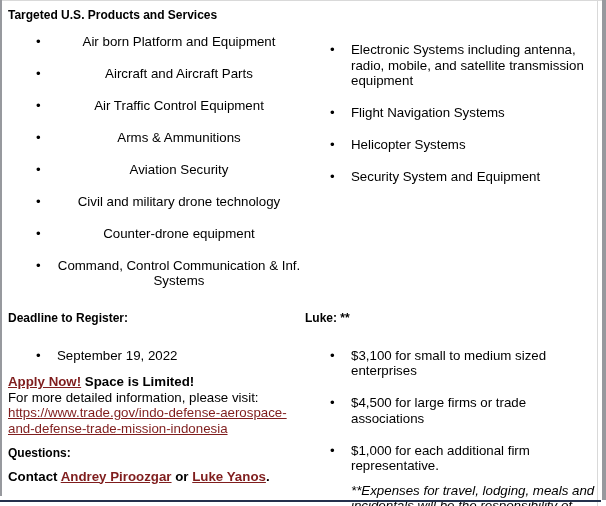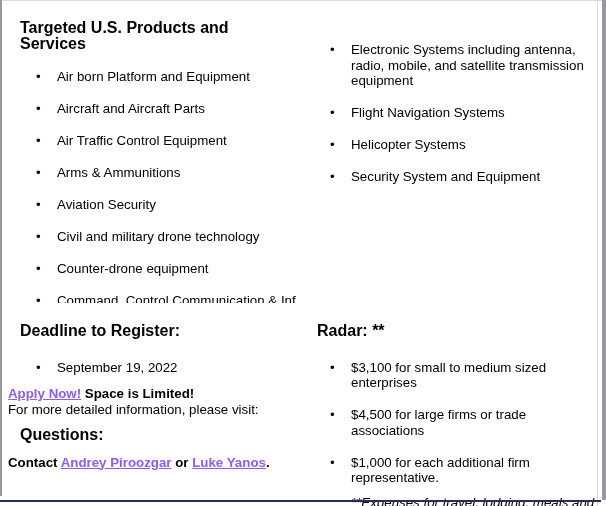--- a/index.html
+++ b/index.html
@@ -17,35 +17,35 @@
   .grid {
     position: absolute;
     inset: 0;
     display: grid;
     grid-template-columns: 303px 303px;
     grid-template-rows: 303px 203px;
   }
   .cell { padding: 8px 2px 0 8px; box-sizing: border-box; overflow: hidden; }
   .cell.rcol { padding-left: 2px; padding-right: 6px; }
 
-  h3 { margin: 12px; font-size: 16px; line-height: 15.5px; font-weight: bold; }
+  h3 { margin: 0; font-size: 12px; line-height: 15.5px; font-weight: bold; }
 
   ul.bullets { list-style: none; margin: 0; padding: 0 0 0 49px; }
   .rcol ul.bullets { padding-left: 46px; }
   ul.bullets li { position: relative; }
   ul.bullets li + li { margin-top: 16.5px; }
   ul.bullets li::before { content: "\2022"; position: absolute; left: -21px; top: 0; }
 
-  .products-left ul.bullets  { margin-top: 18px; }
+  .products-left ul.bullets  { margin-top: 10px; text-align: center; }
   .products-right ul.bullets { margin-top: 34px; }
   .row2 ul.bullets { margin-top: 21px; }
 
   .apply-block { margin-top: 11px; }
   .line { margin: 0; }
-  .link { color: #8b5cf6; text-decoration: underline; cursor: pointer; }
+  .link { color: #7f1d1d; text-decoration: underline; cursor: pointer; }
   .bold { font-weight: bold; }
   .url-line a { overflow-wrap: break-word; }
   .questions-heading { margin-top: 10px; }
   .contact-line { margin-top: 7px; font-weight: bold; }
 
   .cost-note {
     margin: 9px 0 0 46px;
     width: 252px;
     font-style: italic;
   }
@@ -87,27 +87,28 @@
     </section>
 
     <section class="cell row2">
       <h3>Deadline to Register:</h3>
       <ul class="bullets">
           <li>September 19, 2022</li>
         </ul>
       <div class="apply-block">
         <div class="line"><a class="link bold">Apply Now!</a><span class="bold"> Space is Limited!</span></div>
         <div class="line">For more detailed information, please visit:</div>
+        <div class="line url-line"><a class="link">https://www.trade.gov/indo-defense-aerospace-and-defense-trade-mission-indonesia</a></div>
       </div>
       <h3 class="questions-heading">Questions:</h3>
       <div class="contact-line"><span>Contact </span><a class="link">Andrey Piroozgar</a><span> or </span><a class="link">Luke Yanos</a><span>.</span></div>
     </section>
 
     <section class="cell rcol row2">
-      <h3>Radar: **</h3>
+      <h3>Luke: **</h3>
       <ul class="bullets">
           <li>$3,100 for small to medium sized enterprises</li>
           <li>$4,500 for large firms or trade associations</li>
           <li>$1,000 for each additional firm representative.</li>
         </ul>
       <p class="cost-note">**Expenses for travel, lodging, meals and incidentals will be the responsibility of each mission participant.</p>
     </section>
 
   </div>
 

